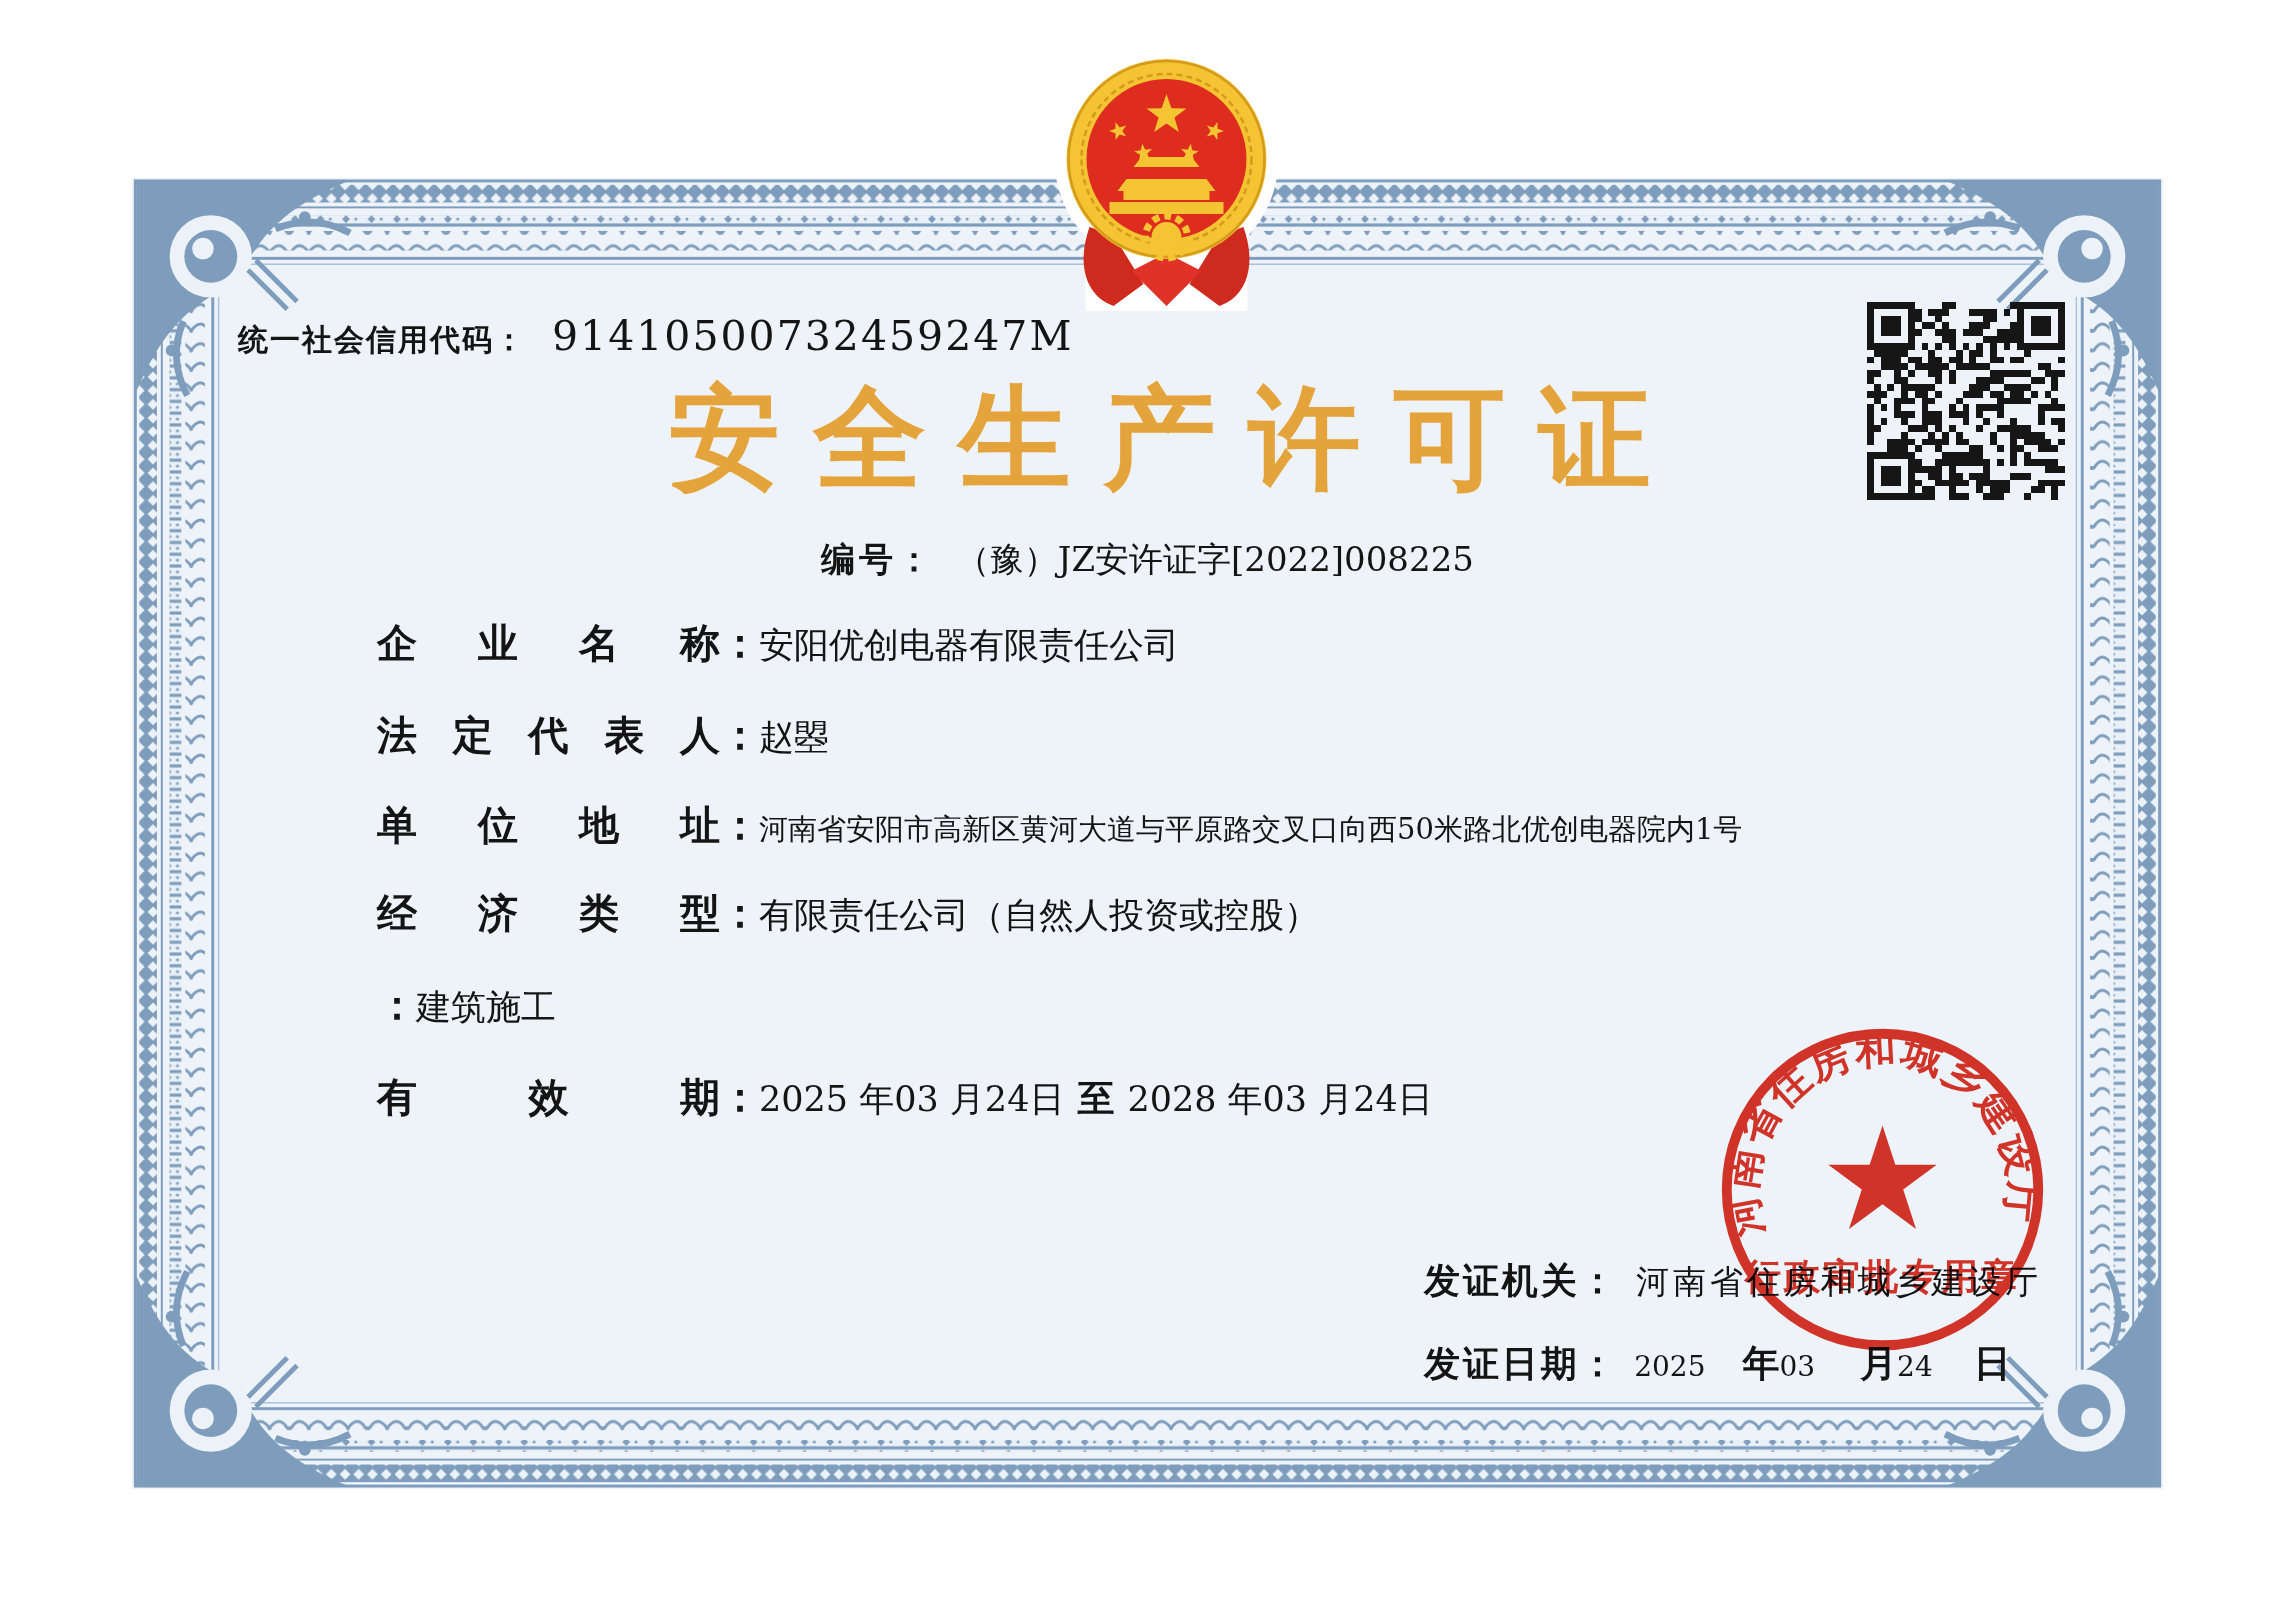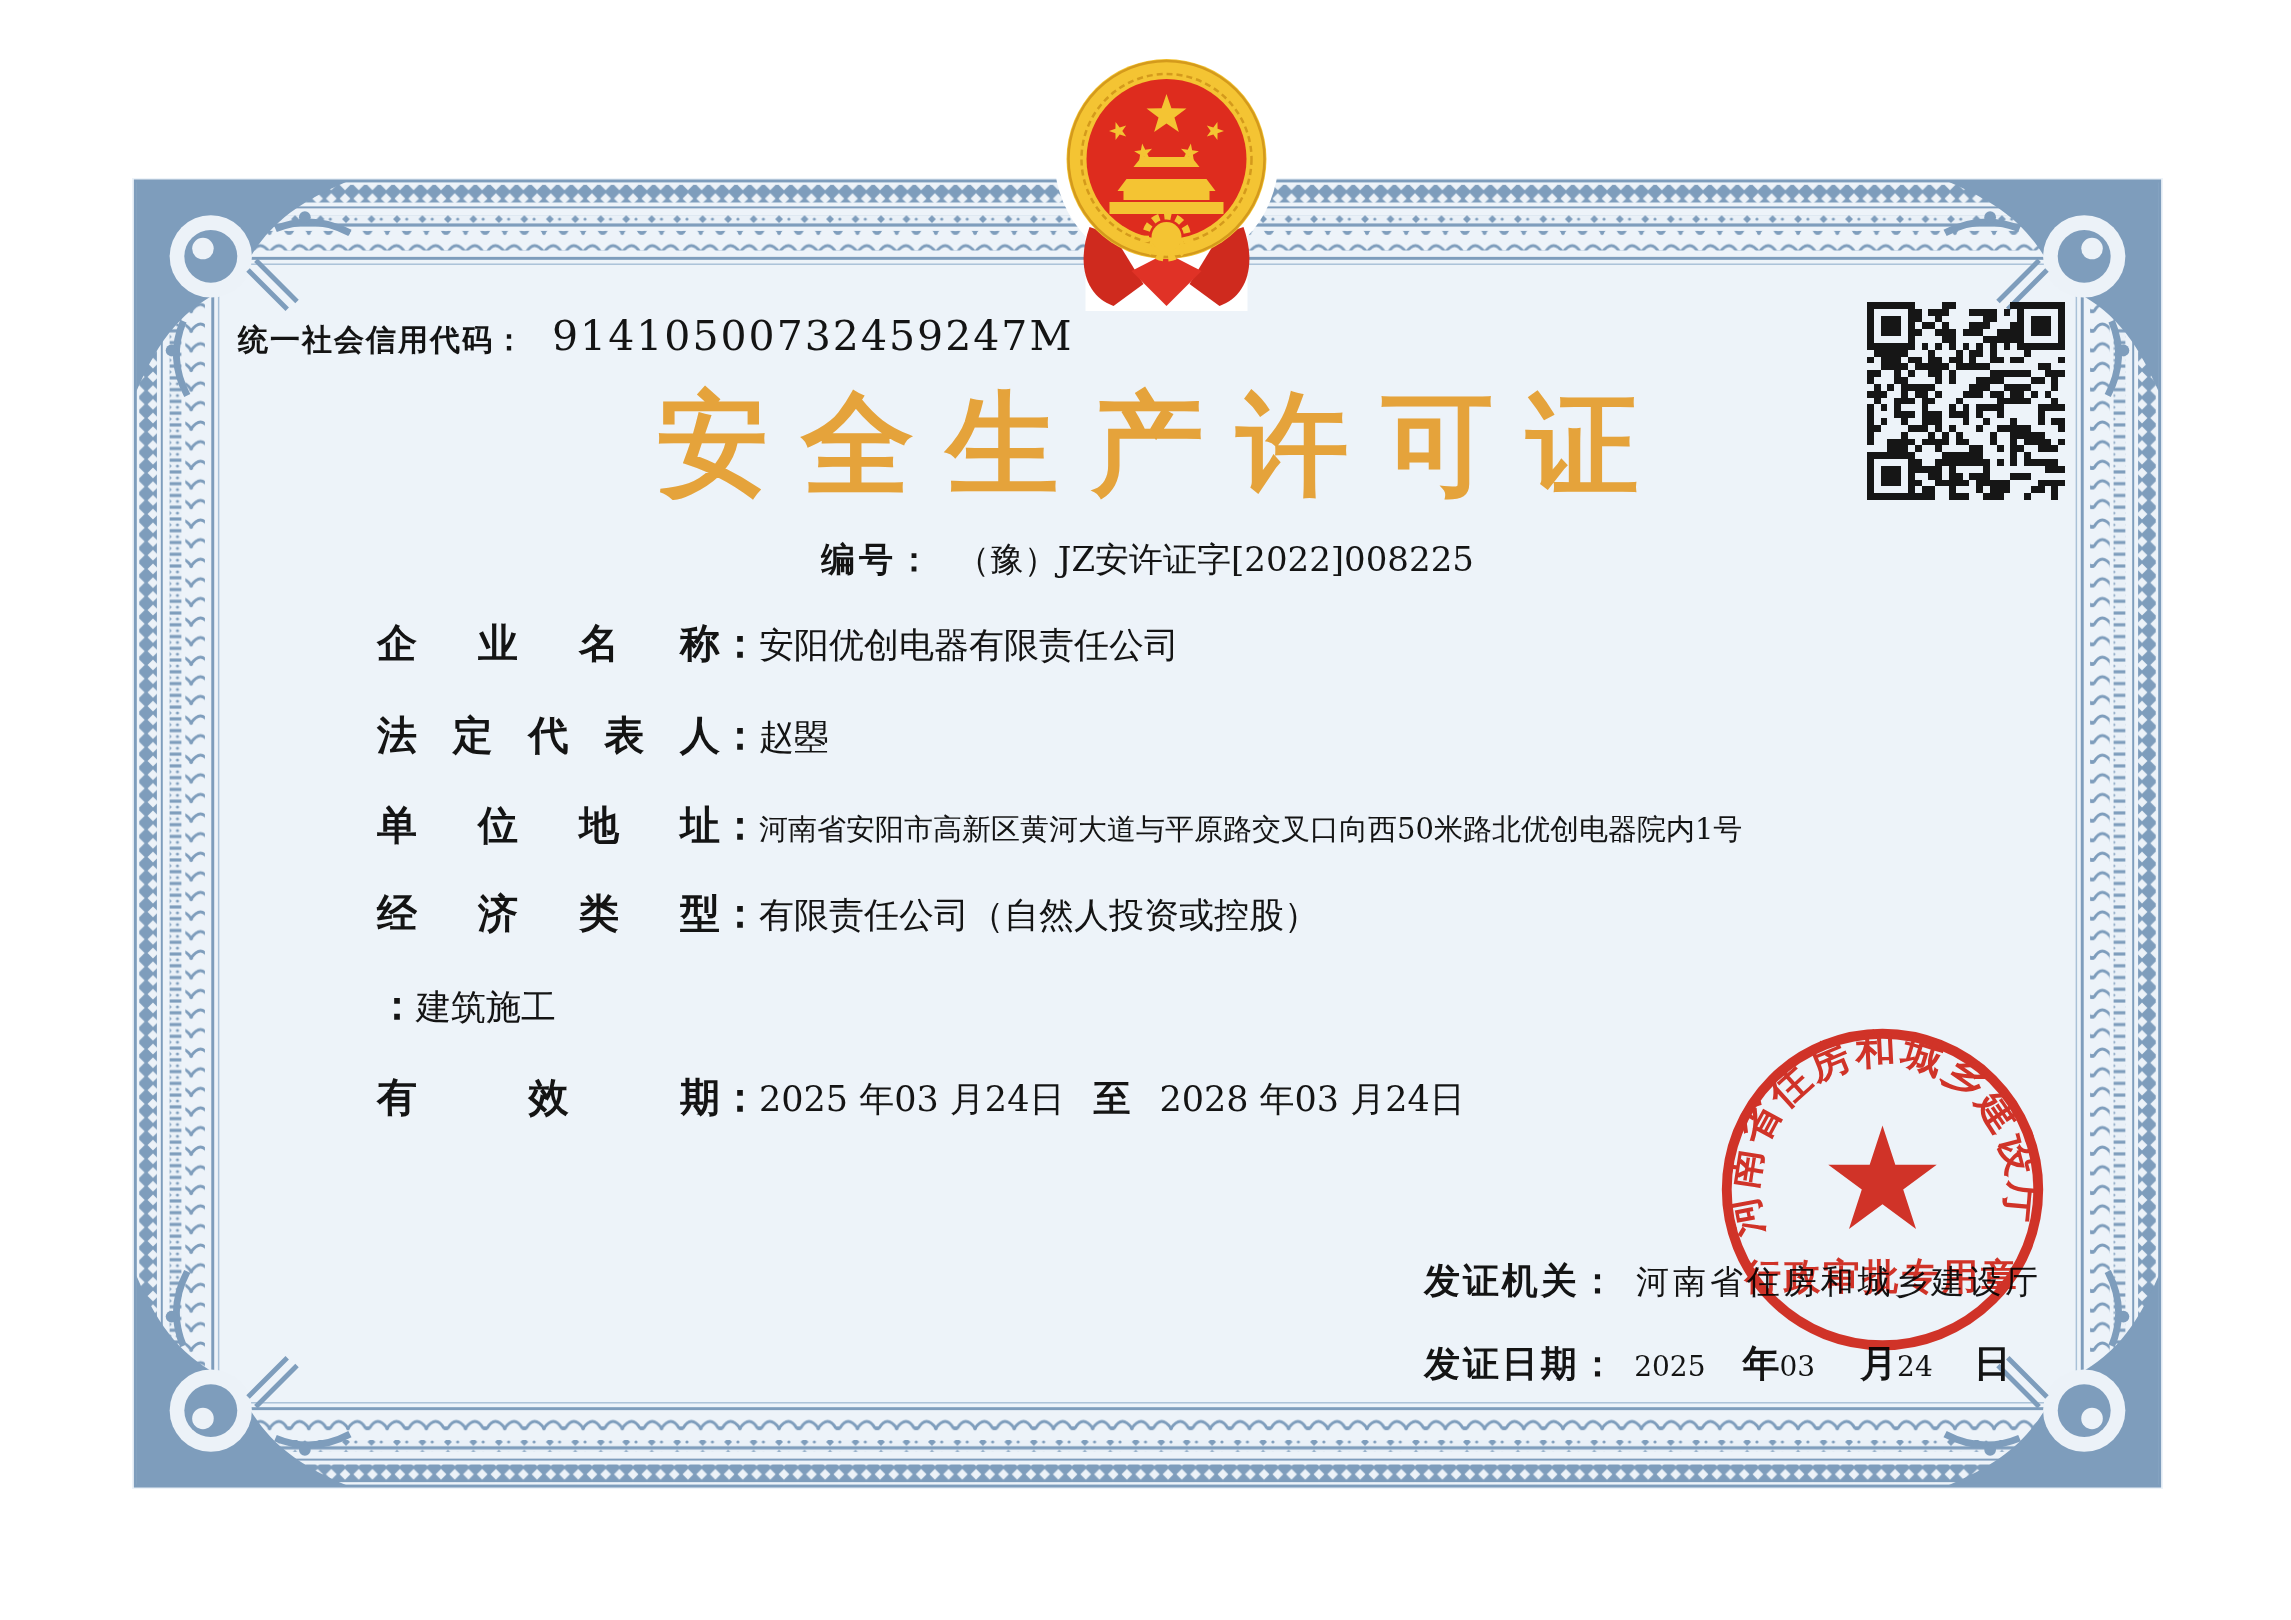--- a/index.html
+++ b/index.html
@@ -13,33 +13,33 @@
   }
   html,body{margin:0;padding:0;background:#ffffff;}
   .stage{position:relative;width:2292px;height:1513px;background:#ffffff;overflow:hidden;font-family:var(--sans);color:var(--ink);}
   .cert-bg{position:absolute;left:132px;top:178px;width:2031px;height:1311px;background:#EDF3F9;}
   .frame{position:absolute;left:132px;top:178px;width:2031px;height:1311px;}
   .abs{position:absolute;}
 
   .credit-label{left:238px;top:320px;font-size:30px;font-weight:bold;letter-spacing:2px;}
   .credit-value{left:552px;top:312px;font-size:41px;font-family:var(--serif);letter-spacing:2px;}
 
-  .title{left:132px;top:380px;width:2031px;text-align:center;font-size:112px;font-weight:bold;
-         color:var(--gold);letter-spacing:33px;text-indent:33px;line-height:1.05;margin-top:6px;}
+  .title{left:144px;top:380px;width:2031px;text-align:center;font-size:112px;font-weight:bold;
+         color:var(--gold);letter-spacing:33px;text-indent:33px;line-height:1.05;}
 
   .serial-row{left:132px;top:537px;width:2031px;display:flex;justify-content:center;align-items:baseline;gap:21px;}
   .serial-label{font-size:34px;font-weight:bold;letter-spacing:3.9px;}
   .serial-value{font-size:34px;font-family:var(--serif);}
 
   .field-row{left:377px;display:flex;align-items:baseline;}
   .field-label{width:343px;font-size:40px;font-weight:bold;text-align:justify;text-align-last:justify;line-height:1.1;}
   .field-colon{width:39px;font-size:40px;font-weight:bold;}
   .field-value{font-size:35px;font-family:var(--serif);margin-left:0px;white-space:nowrap;}
   .field-value.small{font-size:29px;}
-  .validity .field-value{display:flex;align-items:baseline;gap:29px;}
+  .validity .field-value{display:flex;align-items:baseline;gap:13px;}
   .mid-bold{font-family:var(--sans);font-weight:bold;font-size:37px;}
 
   .issue-label{font-size:36px;font-weight:bold;letter-spacing:2.9px;margin-top:44px;}
   .issue-value{font-size:33px;font-family:var(--serif);letter-spacing:3.9px;}
   .issue-row{display:flex;align-items:baseline;}
   .date-num{font-family:var(--serif);font-size:28px;}
   .date-unit{font-family:var(--sans);font-weight:bold;font-size:37px;}
 
   .footer-text{right:90px;top:1517px;font-size:28px;font-family:var(--serif);letter-spacing:4.9px;color:#222;}
 

